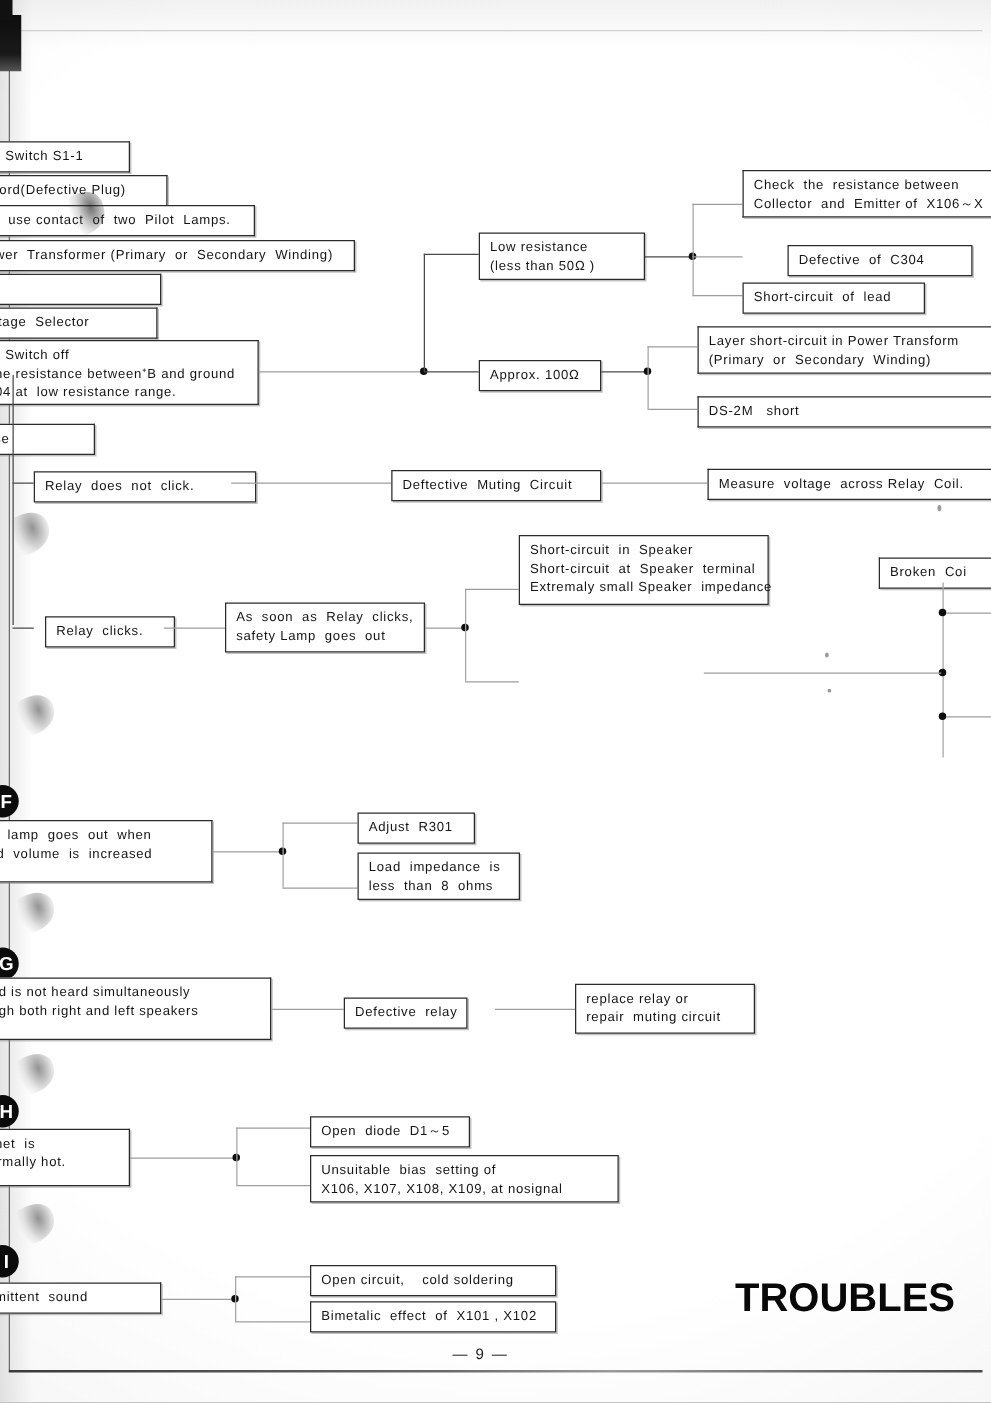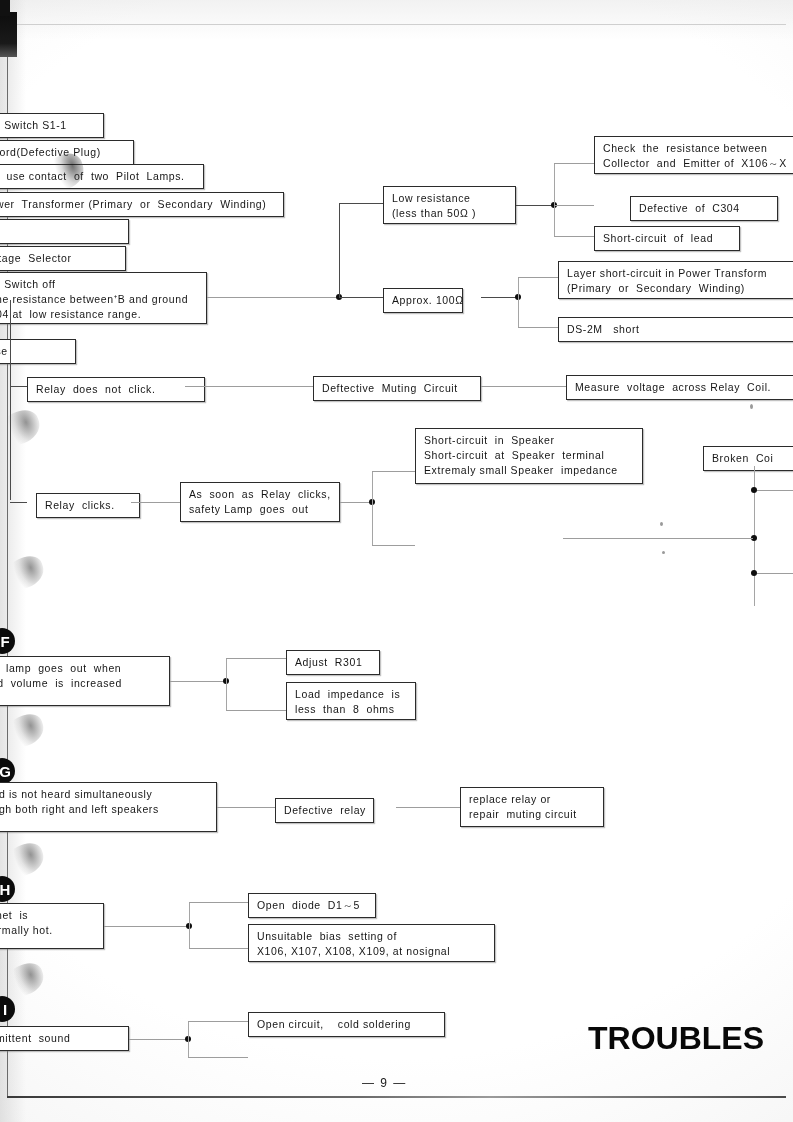--- a/index.html
+++ b/index.html
@@ -134,21 +134,21 @@
   <div class="h-line faint" style="left:207px;top:297px;width:132px;"></div>
   <div class="dot" style="left:336px;top:294px;"></div>
 
   <div class="v-line" style="left:339px;top:203px;height:94px;"></div>
 
   <div class="h-line" style="left:339px;top:203px;width:44px;"></div>
   <div class="box" style="left:383px;top:186px;width:133px;height:38px;">Low resistance
 (less than 50Ω )</div>
 
   <div class="h-line" style="left:339px;top:297px;width:44px;"></div>
-  <div class="box" style="left:383px;top:288px;width:80px;">Approx. 100Ω</div>
+  <div class="box" style="left:383px;top:288px;width:98px;">Approx. 100Ω</div>
 
   <div class="h-line" style="left:516px;top:205px;width:38px;"></div>
   <div class="dot" style="left:551px;top:202px;"></div>
   <div class="v-line faint" style="left:554px;top:163px;height:74px;"></div>
 
   <div class="h-line faint" style="left:554px;top:163px;width:40px;"></div>
   <div class="box clip-right" style="left:594px;top:136px;width:235px;height:38px;">Check  the  resistance between
 Collector  and  Emitter of  X106～X</div>
 
   <div class="h-line faint" style="left:554px;top:205px;width:40px;"></div>
@@ -182,21 +182,21 @@
 
   <div class="h-line faint" style="left:131px;top:502px;width:49px;"></div>
   <div class="box" style="left:180px;top:482px;width:160px;height:40px;">As  soon  as  Relay  clicks,
 safety Lamp  goes  out</div>
 
   <div class="h-line faint" style="left:340px;top:502px;width:31px;"></div>
   <div class="dot" style="left:369px;top:499px;"></div>
   <div class="v-line faint" style="left:372px;top:471px;height:74px;"></div>
 
   <div class="h-line faint" style="left:372px;top:471px;width:43px;"></div>
-  <div class="box" style="left:415px;top:428px;width:228px;height:56px;">Short-circuit  in  Speaker
+  <div class="box" style="left:415px;top:428px;width:200px;height:56px;">Short-circuit  in  Speaker
 Short-circuit  at  Speaker  terminal
 Extremaly small Speaker  impedance</div>
 
   <div class="h-line faint" style="left:372px;top:545px;width:43px;"></div>
 
   <div class="box clip-right" style="left:703px;top:446px;width:117px;">Broken  Coi</div>
   <div class="v-line faint" style="left:754px;top:466px;height:140px;"></div>
   <div class="dot" style="left:751px;top:487px;"></div>
   <div class="h-line faint" style="left:757px;top:490px;width:36px;"></div>
   <div class="dot" style="left:751px;top:535px;"></div>
@@ -265,20 +265,21 @@
   <div class="box clip-left" style="left:-36px;top:1026px;width:165px;">Intermittent  sound</div>
 
   <div class="h-line faint" style="left:129px;top:1039px;width:58px;"></div>
   <div class="dot" style="left:185px;top:1036px;"></div>
   <div class="v-line faint" style="left:188px;top:1021px;height:36px;"></div>
 
   <div class="h-line faint" style="left:188px;top:1021px;width:60px;"></div>
   <div class="box" style="left:248px;top:1012px;width:197px;">Open circuit,    cold soldering</div>
 
   <div class="h-line faint" style="left:188px;top:1057px;width:60px;"></div>
+  <div class="box" style="left:248px;top:1041px;width:197px;">Bimetalic  effect  of  X101 , X102</div>
 
   <div id="title" style="left:588px;top:1020px;">TROUBLES</div>
 
   <div id="page-number" style="left:362px;top:1076px;">— 9 —</div>
 
   <div class="curl" style="left:44px;top:155px;width:40px;height:34px;">
       <i></i>
     </div>
   <div class="curl small" style="left:-2px;top:412px;width:42px;height:32px;">
       <i></i>

